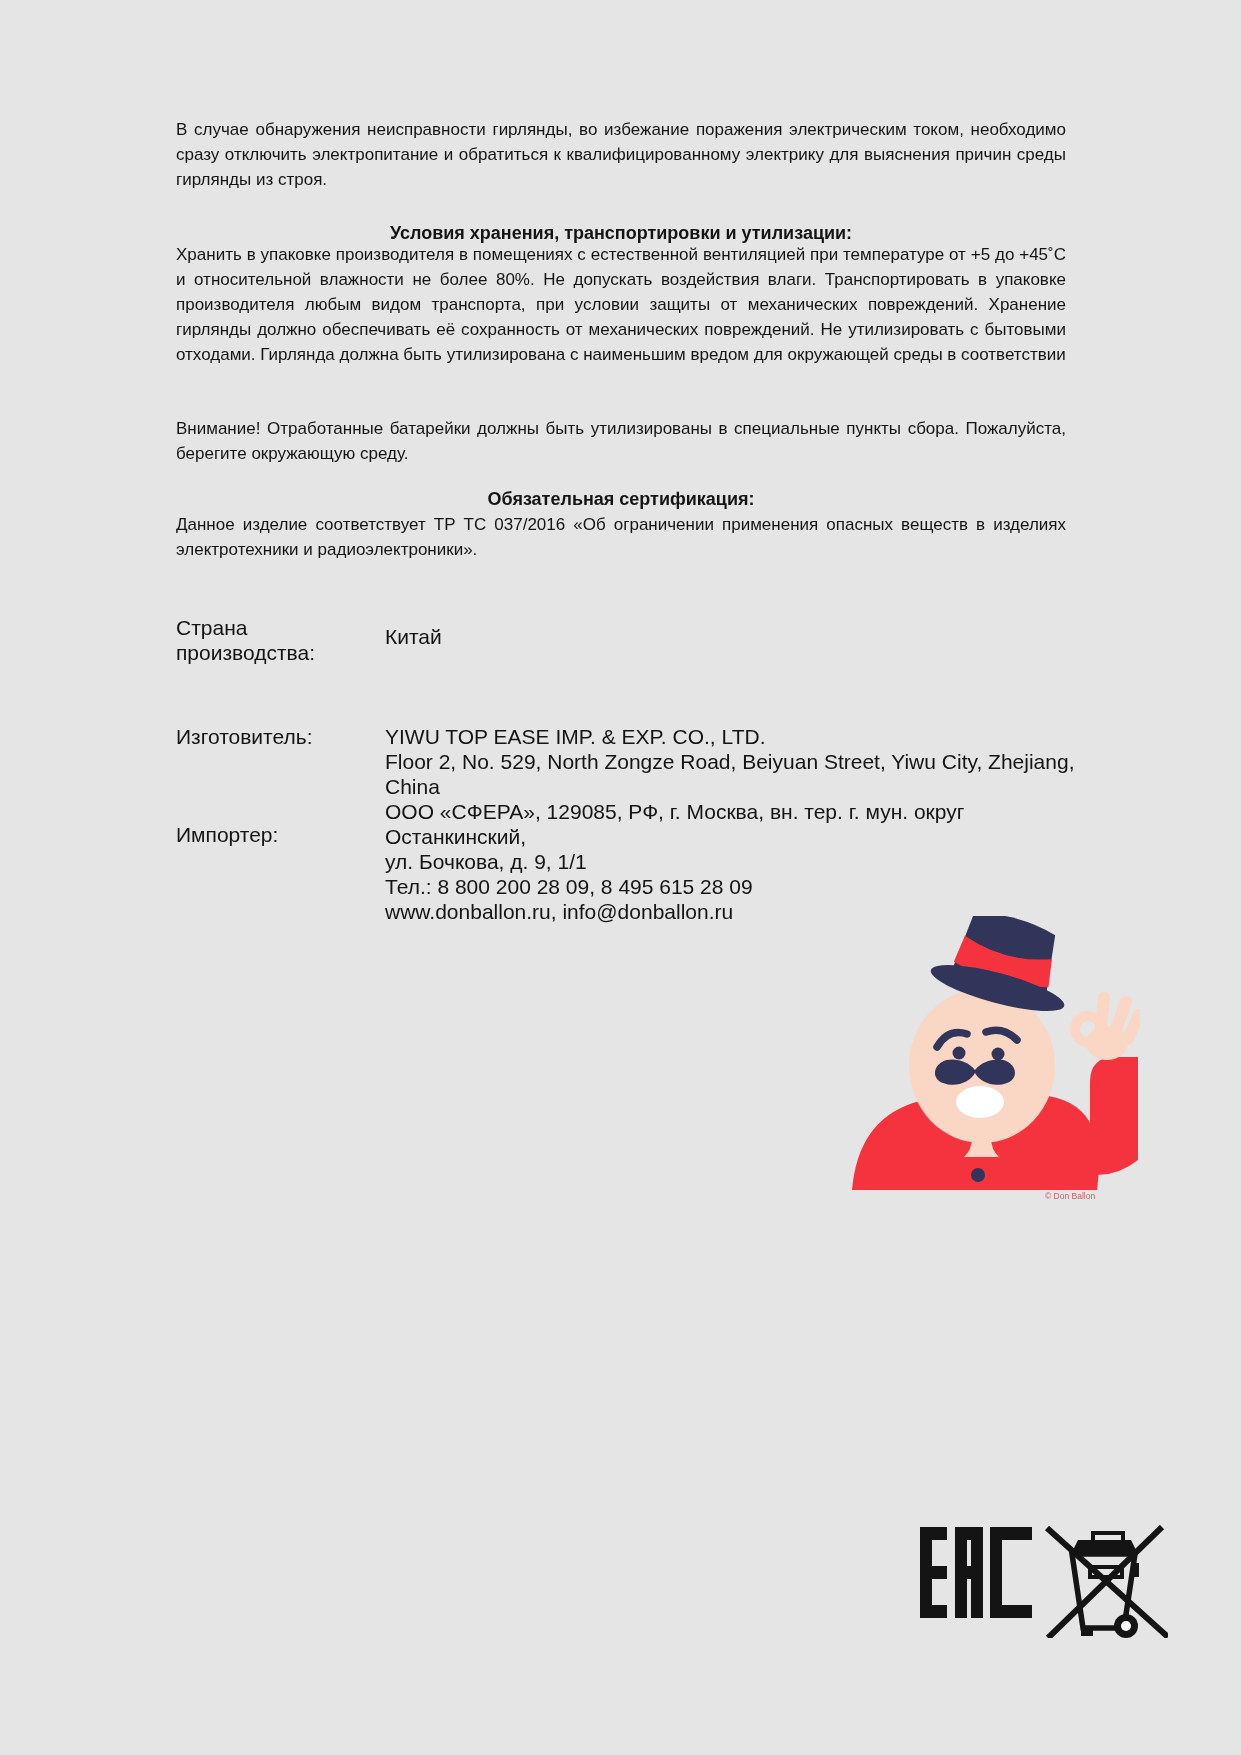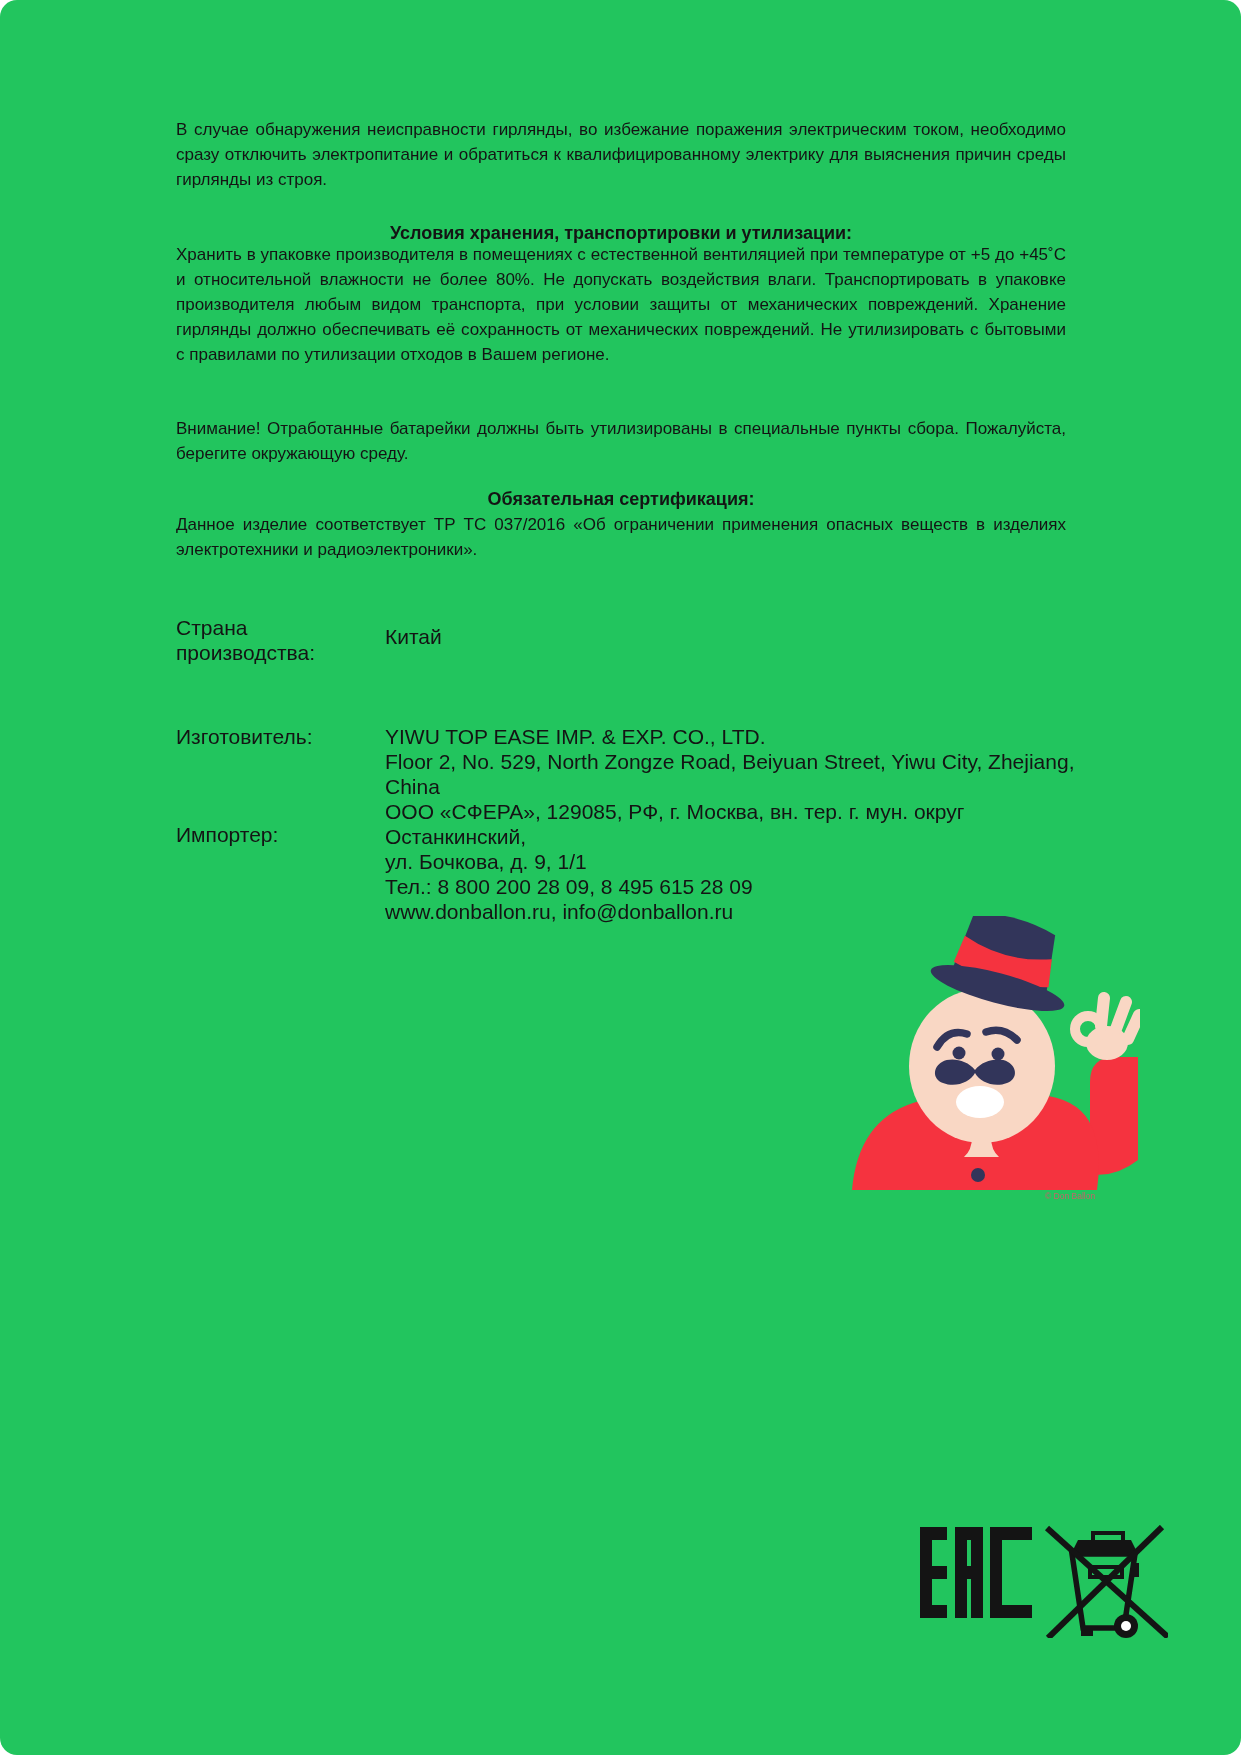--- a/index.html
+++ b/index.html
@@ -1,24 +1,23 @@
 <!DOCTYPE html>
 <html lang="ru" style="--red: #f5333f; --navy: #32355a; --skin: #f9d7c4; --ink: #141414; --copyright: #c2646a;"><head>
 <meta charset="utf-8">
 <style>
   html,body{margin:0;padding:0;background:#fff;}
   .page{
     position:relative;
     width:1241px;
     height:1755px;
-    background:#22c55e;
+    background:#e5e5e5;
     overflow:hidden;
     font-family:"Liberation Sans", sans-serif;
     color:#141414;
-    border-radius:17px;
   }
   .abs{position:absolute;}
   .para{
     left:176px;
     width:890px;
     font-size:17px;
     line-height:25px;
     color:#141414;
   }
   .jpara .line{text-align:justify;text-align-last:justify;}
@@ -60,21 +59,21 @@
       <div class="line">гирлянды из строя.</div>
     </div>
 
   <div class="abs heading" style="top:221px">Условия хранения, транспортировки и утилизации:</div>
 
   <div class="abs para jpara" style="top:242px">
       <div class="line">Хранить в упаковке производителя в помещениях с естественной вентиляцией при температуре от +5 до +45˚С</div>
       <div class="line">и относительной влажности не более 80%. Не допускать воздействия влаги. Транспортировать в упаковке</div>
       <div class="line">производителя любым видом транспорта, при условии защиты от механических повреждений. Хранение</div>
       <div class="line">гирлянды должно обеспечивать её сохранность от механических повреждений. Не утилизировать с бытовыми</div>
-      <div class="line">с правилами по утилизации отходов в Вашем регионе.</div>
+      <div class="line">отходами. Гирлянда должна быть утилизирована с наименьшим вредом для окружающей среды в соответствии</div>
     </div>
 
   <div class="abs para jpara" style="top:416px">
       <div class="line">Внимание! Отработанные батарейки должны быть утилизированы в специальные пункты сбора. Пожалуйста,</div>
       <div class="line">берегите окружающую среду.</div>
     </div>
 
   <div class="abs heading" style="top:487px">Обязательная сертификация:</div>
 
   <div class="abs para jpara" style="top:512px">

